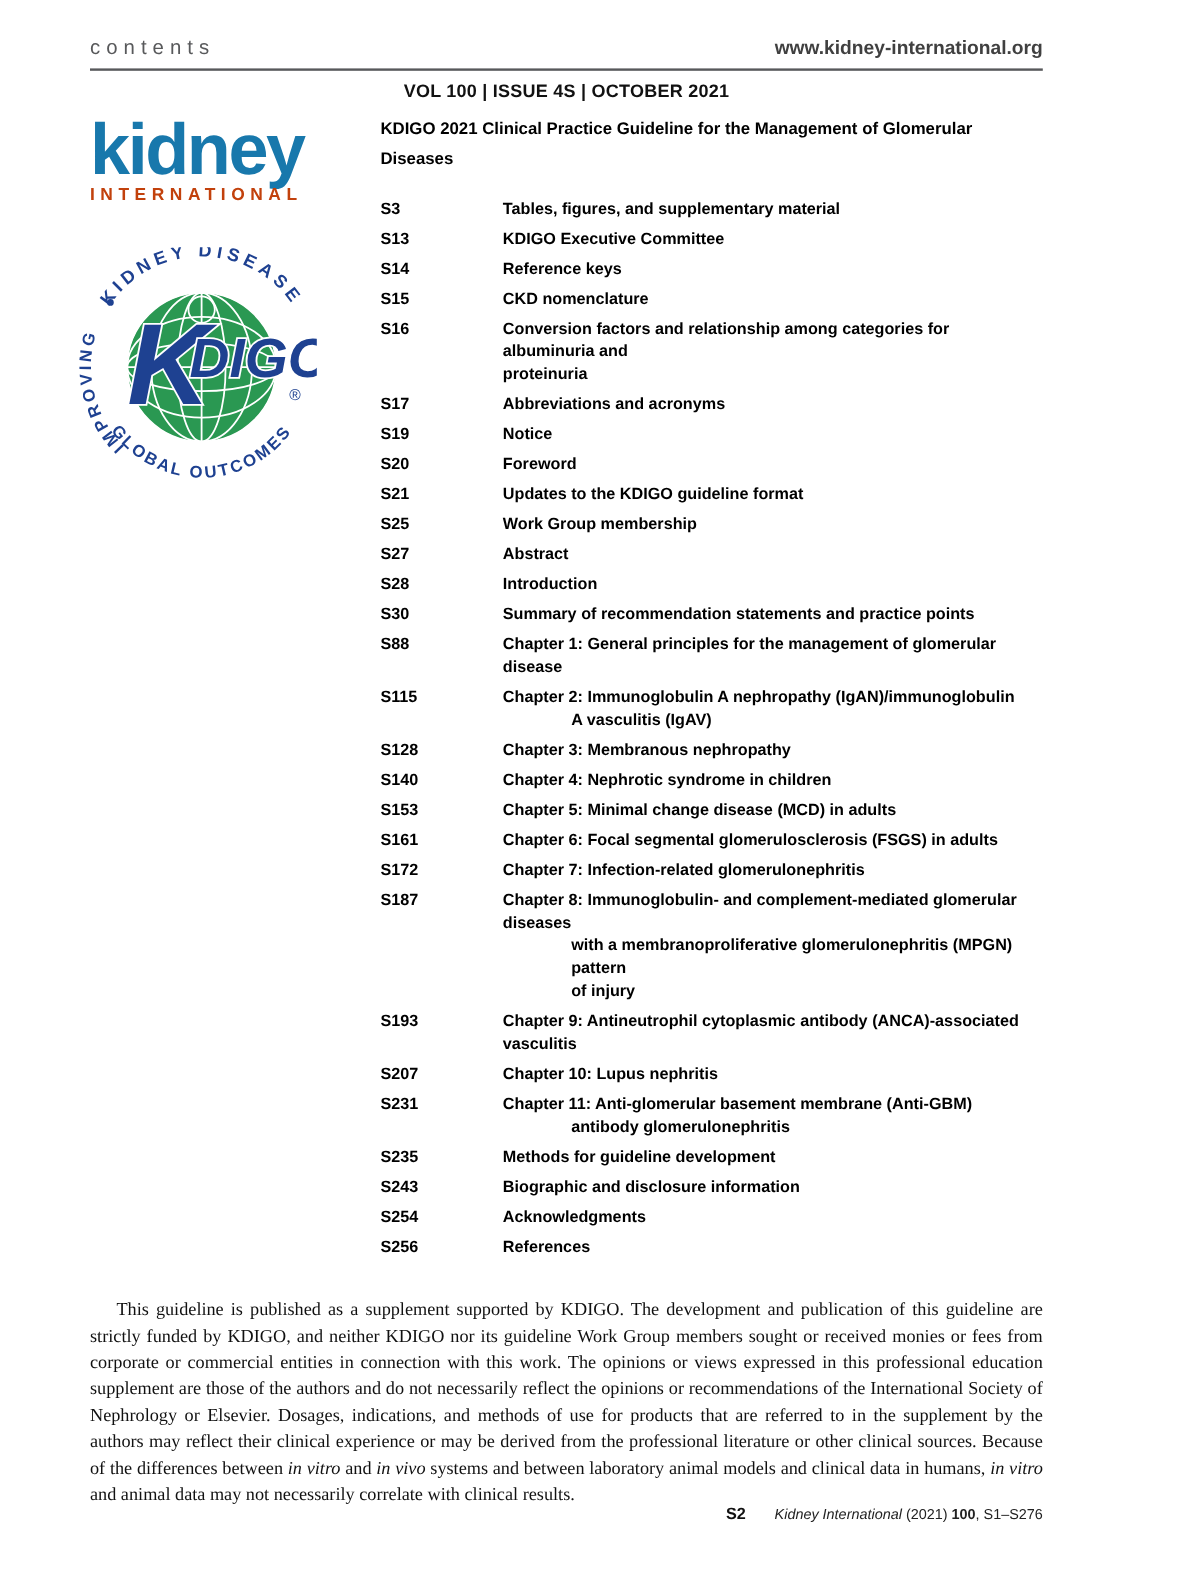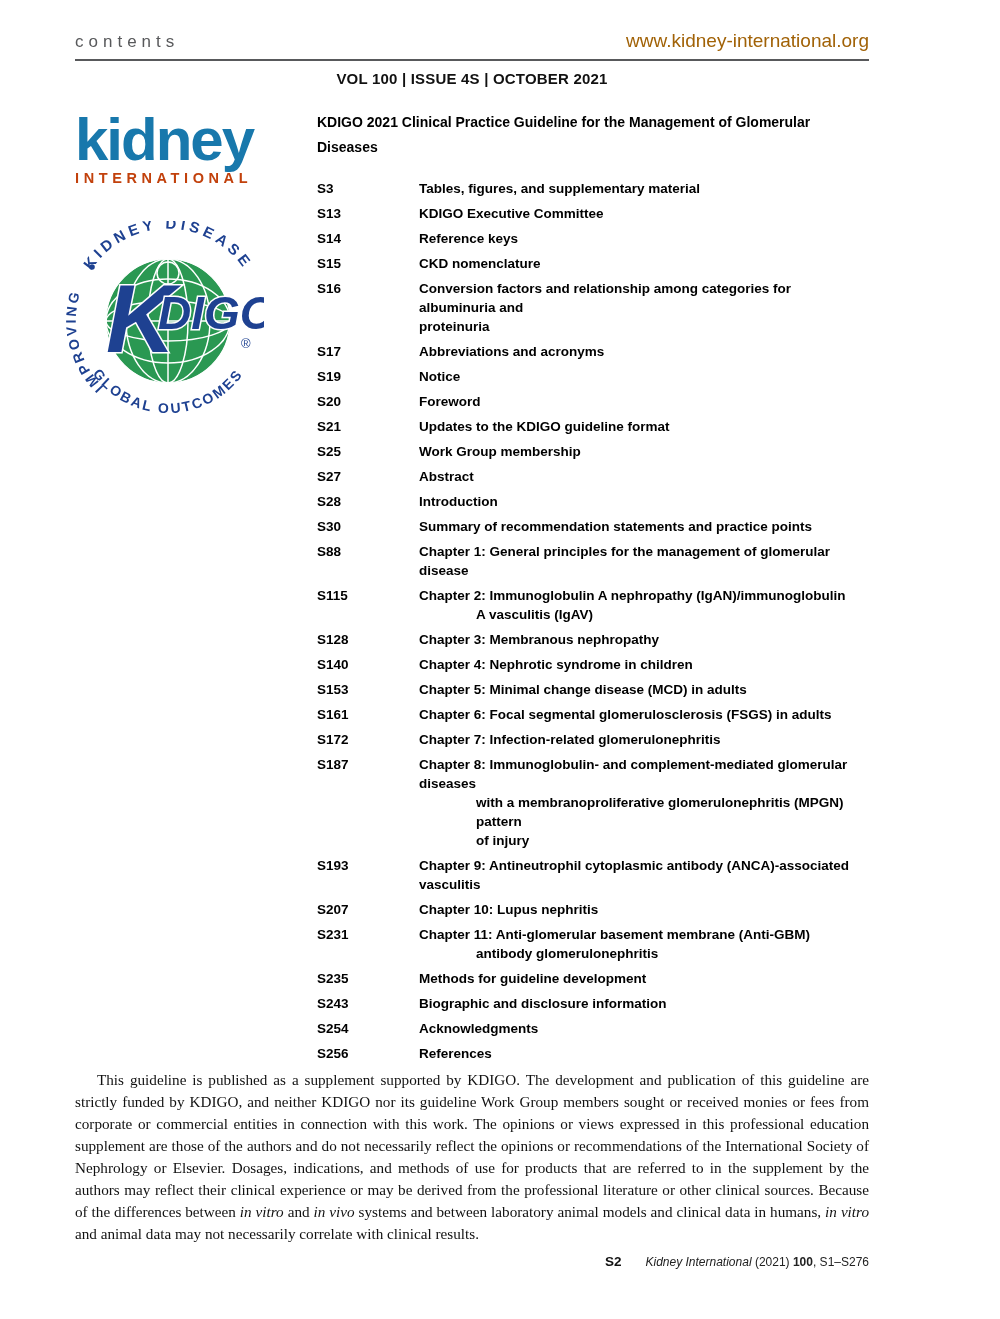--- a/index.html
+++ b/index.html
@@ -2,26 +2,26 @@
 <html><head>
 <meta charset="utf-8">
 <style>
   * { margin:0; padding:0; box-sizing:border-box; }
   body { background:#ffffff; font-family:"Liberation Sans", sans-serif; color:#111; }
   .page { position:relative; width:944px; height:1319px; background:#fff; padding:30px 75px 0 75px; overflow:hidden; }
 
   
   .hdr-row1 { display:flex; justify-content:space-between; align-items:baseline; }
   .contents-label { font-size:17px; letter-spacing:5px; color:#58595b; font-weight:500; }
-  .site-url { font-size:19px; font-weight:normal; color:#a16207; }
+  .site-url { font-size:16px; font-weight:bold; color:#404040; }
   .hdr-rule { margin-top:7px; height:2px; background:#58595b; }
   .issue-line { margin-top:9px; text-align:center; font-size:15px; font-weight:bold; letter-spacing:0.2px; }
 
   
-  .main { display:flex; margin-top:23px; }
+  .main { display:flex; margin-top:10px; }
   .leftcol { width:242px; flex:none; }
   .rightcol { flex:1; }
 
   
   .ki-logo { margin-top:2px; width:190px; }
   .ki-word { font-size:60px; font-weight:bold; letter-spacing:-2px; line-height:56px; color:#1878ac; }
   .ki-sub { font-size:14.5px; font-weight:bold; letter-spacing:4.6px; color:#c2410c; margin-top:2px; white-space:nowrap; }
 
   
   .seal { margin-left:-17px; margin-top:35px; display:block; }
@@ -29,21 +29,21 @@
 
   
   .doc-title { font-size:14px; line-height:25px; font-weight:bold; max-width:555px; color:#000; }
   .toc { margin-top:19px; }
   .toc-row { display:flex; margin-bottom:6px; font-weight:bold; font-size:13.5px; line-height:19px; color:#000;gap:28px; }
   .toc-page { width:74px; flex:none; }
   .toc-title { flex:1; }
   .toc-line.cont { padding-left:57px; }
 
   
-  .disclaimer { font-family:"Liberation Serif", serif; font-size:15.2px; line-height:22px; text-align:justify; text-indent:22px; color:#111; }
+  .disclaimer { margin-top:27px; font-family:"Liberation Serif", serif; font-size:15.2px; line-height:22px; text-align:justify; text-indent:22px; color:#111; }
   .disclaimer .it { font-style:italic; }
 
   
   .footer { position:absolute; left:75px; right:75px; top:1254px; display:flex; justify-content:flex-end; align-items:baseline;gap:24px; }
   .page-label { font-size:13.5px; font-weight:bold; }
   .citation { font-size:12px; color:#222; }
   .citation .it { font-style:italic; }
   .citation .b { font-weight:bold; }
 </style>
 </head>

